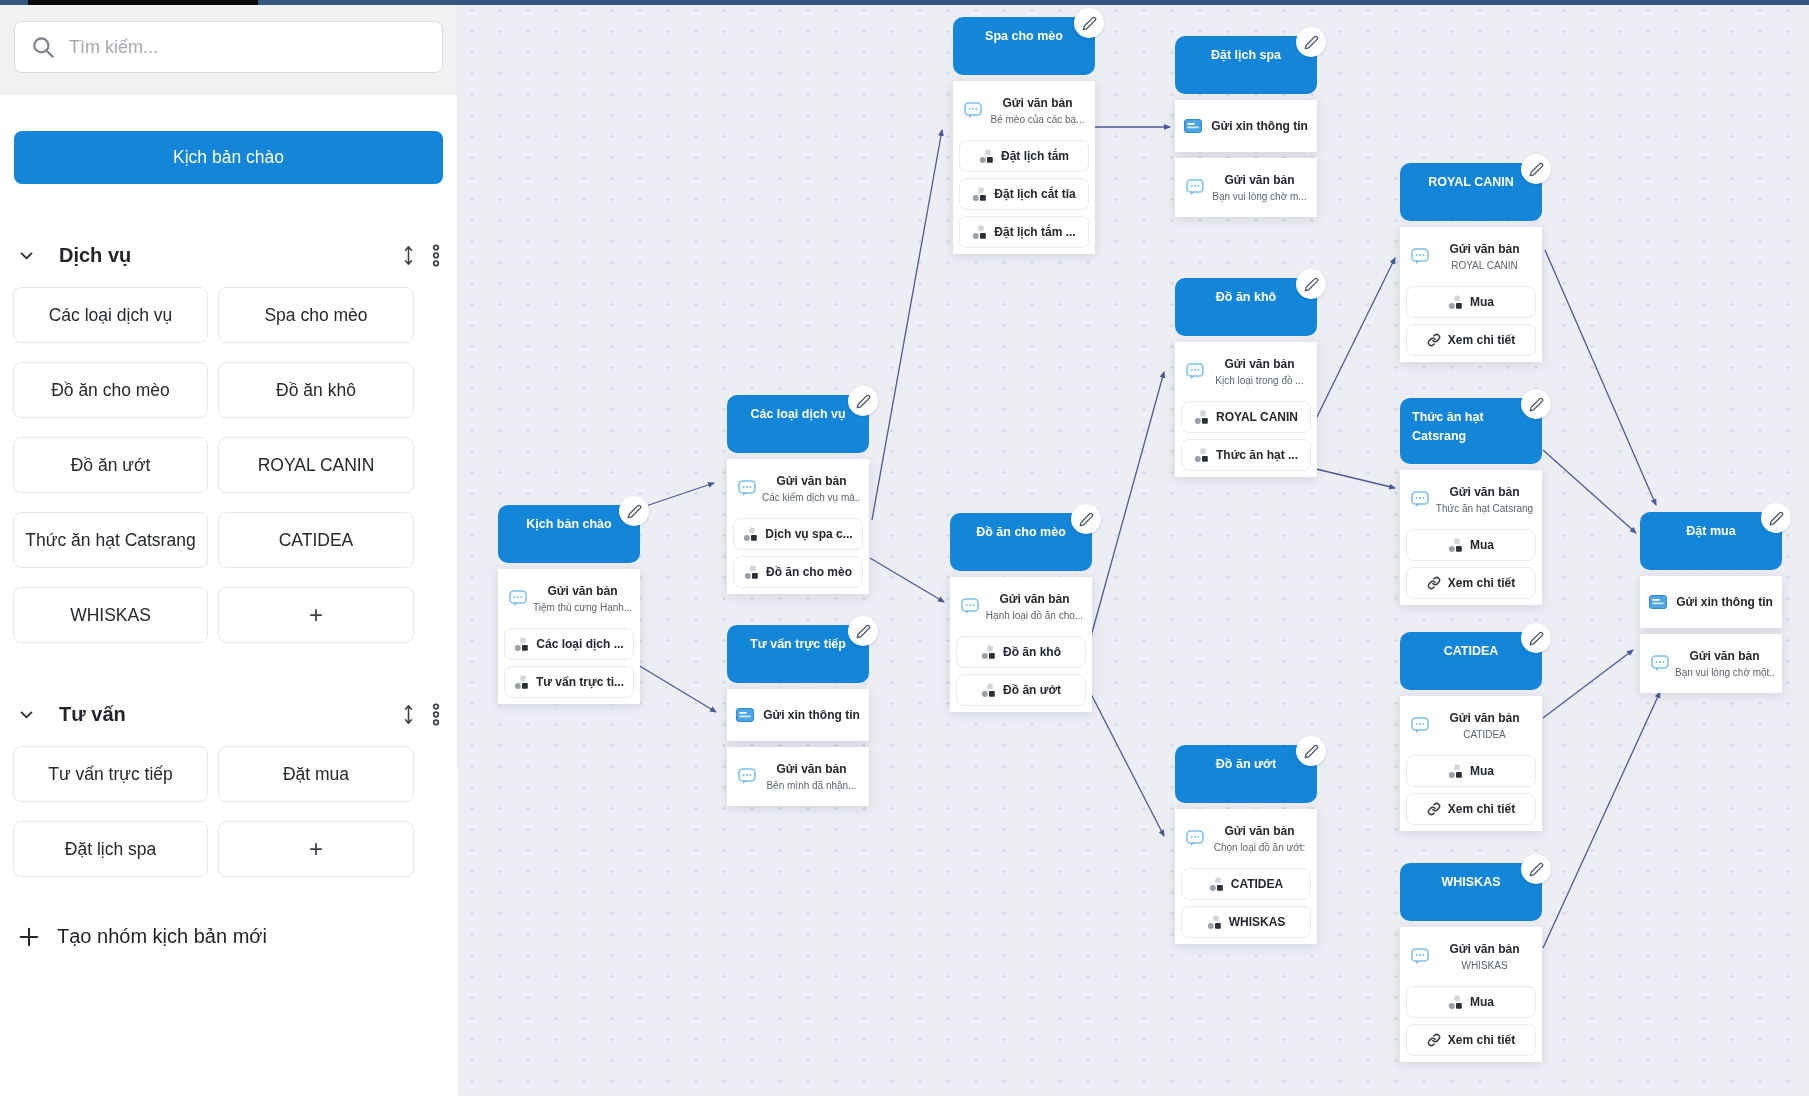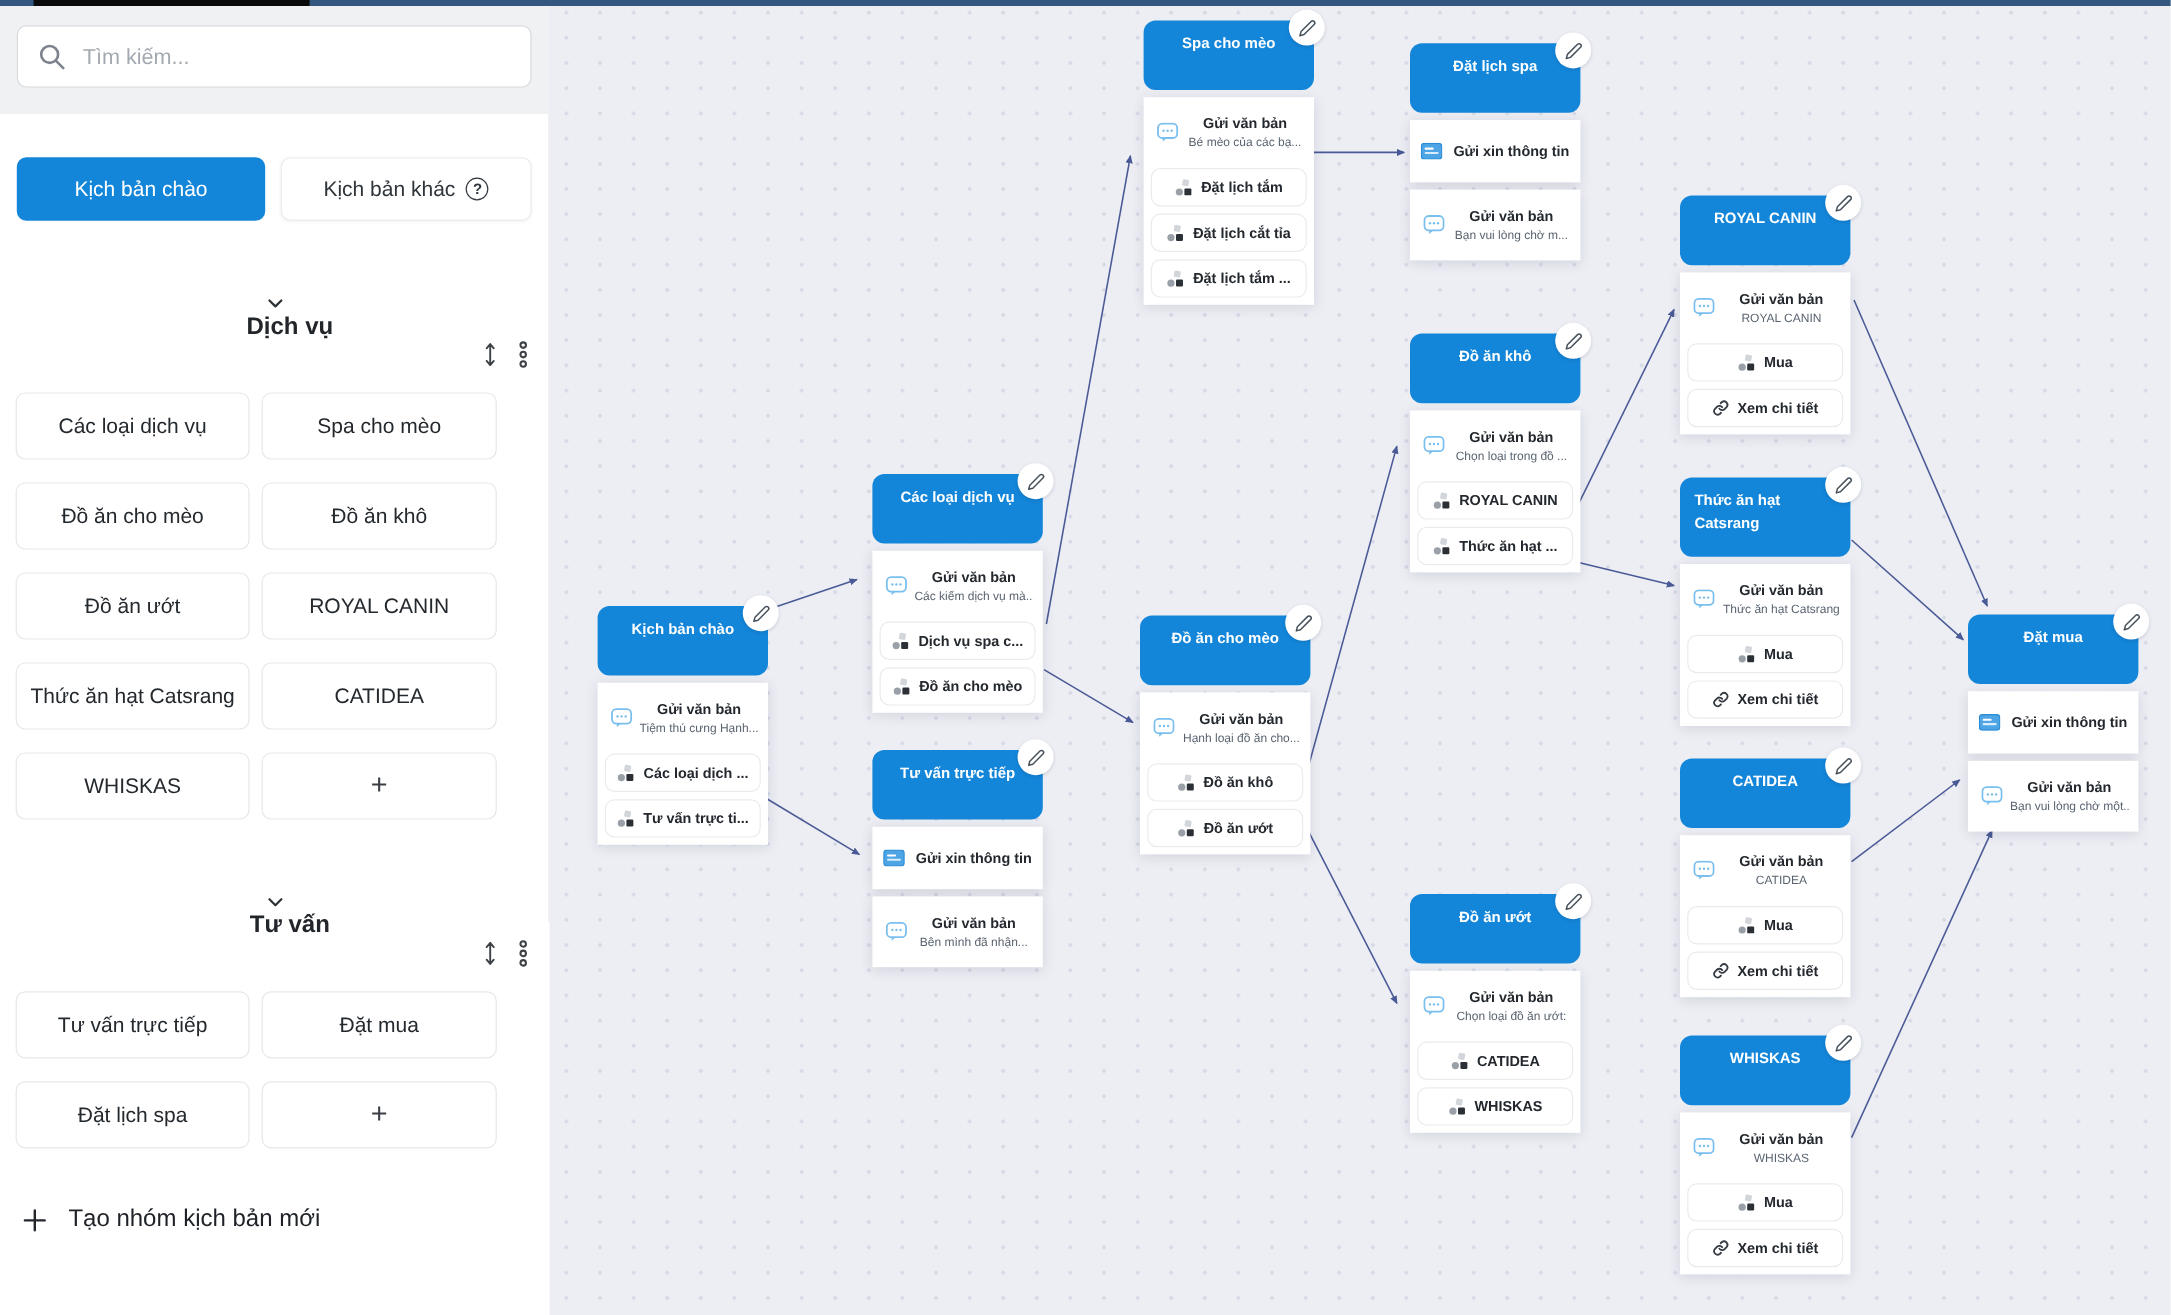--- a/index.html
+++ b/index.html
@@ -22,21 +22,21 @@
 
   .tabs { display:flex; gap:13px; margin:36px 14px 0 14px; }
   .tab { flex:1; height:53px; border-radius:8px; display:flex; align-items:center; justify-content:center;
          gap:9px; font-size:17.5px; cursor:pointer; }
   .tab.active { background:#1386d9; color:#fff; }
   .tab.inactive { background:#fff; color:#2f353b; border:1px solid #ecedf0; box-shadow:0 1px 3px rgba(0,0,0,.05); }
   .help-circle { width:19px; height:19px; border:1.7px solid #33393f; border-radius:50%;
                  display:inline-flex; align-items:center; justify-content:center;
                  font-size:12.5px; font-weight:bold; color:#33393f; }
 
-  .section-header { display:flex; align-items:center; margin:60px 16px 0 18px;flex-direction:column; }
+  .section-header { display:flex; align-items:center; margin:60px 16px 0 18px; }
   .section-header .chevron { display:flex; cursor:pointer; }
   .section-title { font-size:20px; font-weight:600; color:#22262b; margin-left:24px; }
   .section-tools { margin-left:auto; display:flex; align-items:center; gap:16px; }
   .section-tools span { display:flex; cursor:pointer; }
 
   .grid { display:grid; grid-template-columns:195px 196px; gap:19px 10px; margin:20px 14px 0 13px; }
   .grid-btn { min-height:56px; background:#fff; border:1px solid #e5e7ea; border-radius:8px;
               font-size:17.5px; color:#24292e; display:flex; align-items:center; justify-content:center;
               text-align:center; line-height:1.2; padding:4px 10px; cursor:pointer; }
   .grid-btn.plus { font-size:24px; color:#3a3f45; font-weight:300; }
@@ -88,24 +88,20 @@
             <path d="M15.6 15.6 L21 21"></path>
           </svg>
       </span>
       <input type="text" placeholder="Tìm kiếm..." style="">
     </div>
   </div>
 
   <div class="tabs">
     <div class="tab active">
       <span>Kịch bản chào</span>
-    </div>
-    <div class="tab inactive">
-      <span>Kịch bản khác</span>
-      <span class="help-circle">?</span>
     </div>
   </div>
 
   <div id="sections-container">
       <div class="section-header">
         <span class="chevron">
           <svg width="17" height="17" viewBox="0 0 24 24" fill="none" stroke="#2c3136" stroke-width="2.6" stroke-linecap="round" stroke-linejoin="round">
             <path d="M5 9l7 7 7-7"></path>
           </svg>
         </span>
@@ -437,21 +433,21 @@
               <svg width="18" height="17" viewBox="0 0 18 17" fill="none">
                 <rect x="1" y="1" width="16" height="12" rx="3.6" stroke="#79bfee" stroke-width="1.5"></rect>
                 <path d="M5 13v3l3.4-3z" fill="#79bfee"></path>
                 <circle cx="5.6" cy="7" r="1" fill="#79bfee"></circle>
                 <circle cx="9" cy="7" r="1" fill="#79bfee"></circle>
                 <circle cx="12.4" cy="7" r="1" fill="#79bfee"></circle>
               </svg>
             </span>
             <span class="msg-text">
               <div class="msg-title">Gửi văn bản</div>
-              <div class="msg-sub">Chọn loại trong đồ ...</div>
+              <div class="msg-sub">Kịch loại trong đồ ...</div>
             </span>
           </div>
           <div class="row-option">
             <span class="icon">
               <svg width="15" height="15" viewBox="0 0 15 15">
                 <rect x="6.4" y="0.6" width="5.4" height="5.4" rx="1" transform="rotate(10 9 3)" fill="#d2d5da"></rect>
                 <circle cx="3.8" cy="11" r="3" fill="#9aa0a8"></circle>
                 <rect x="8" y="8" width="5.8" height="5.8" rx="1" fill="#2b3036"></rect>
               </svg>
             </span>

